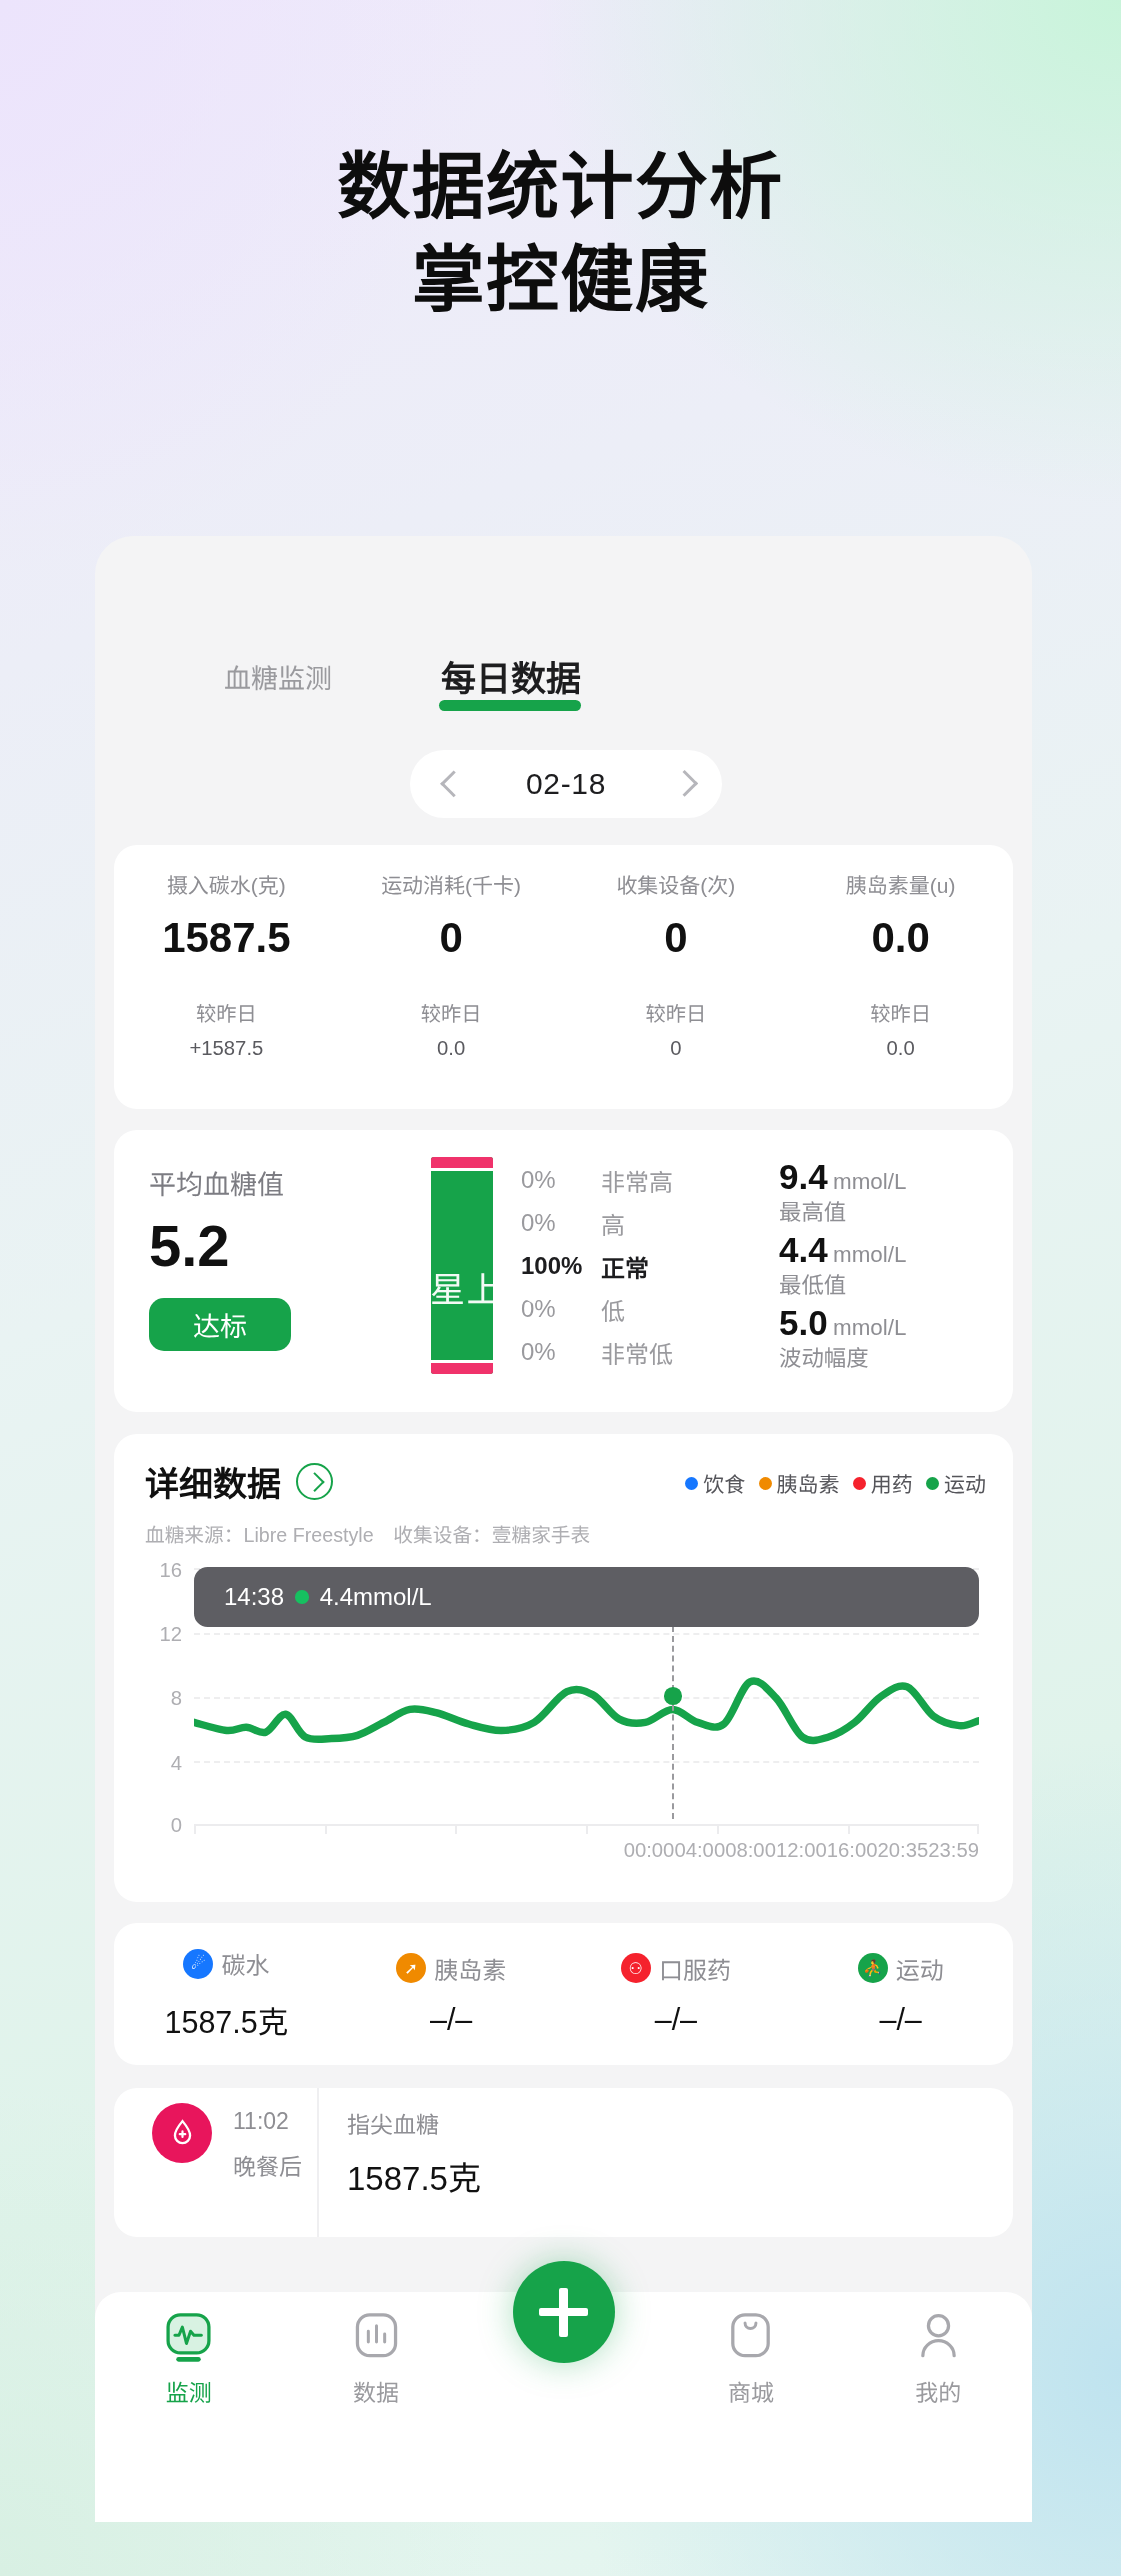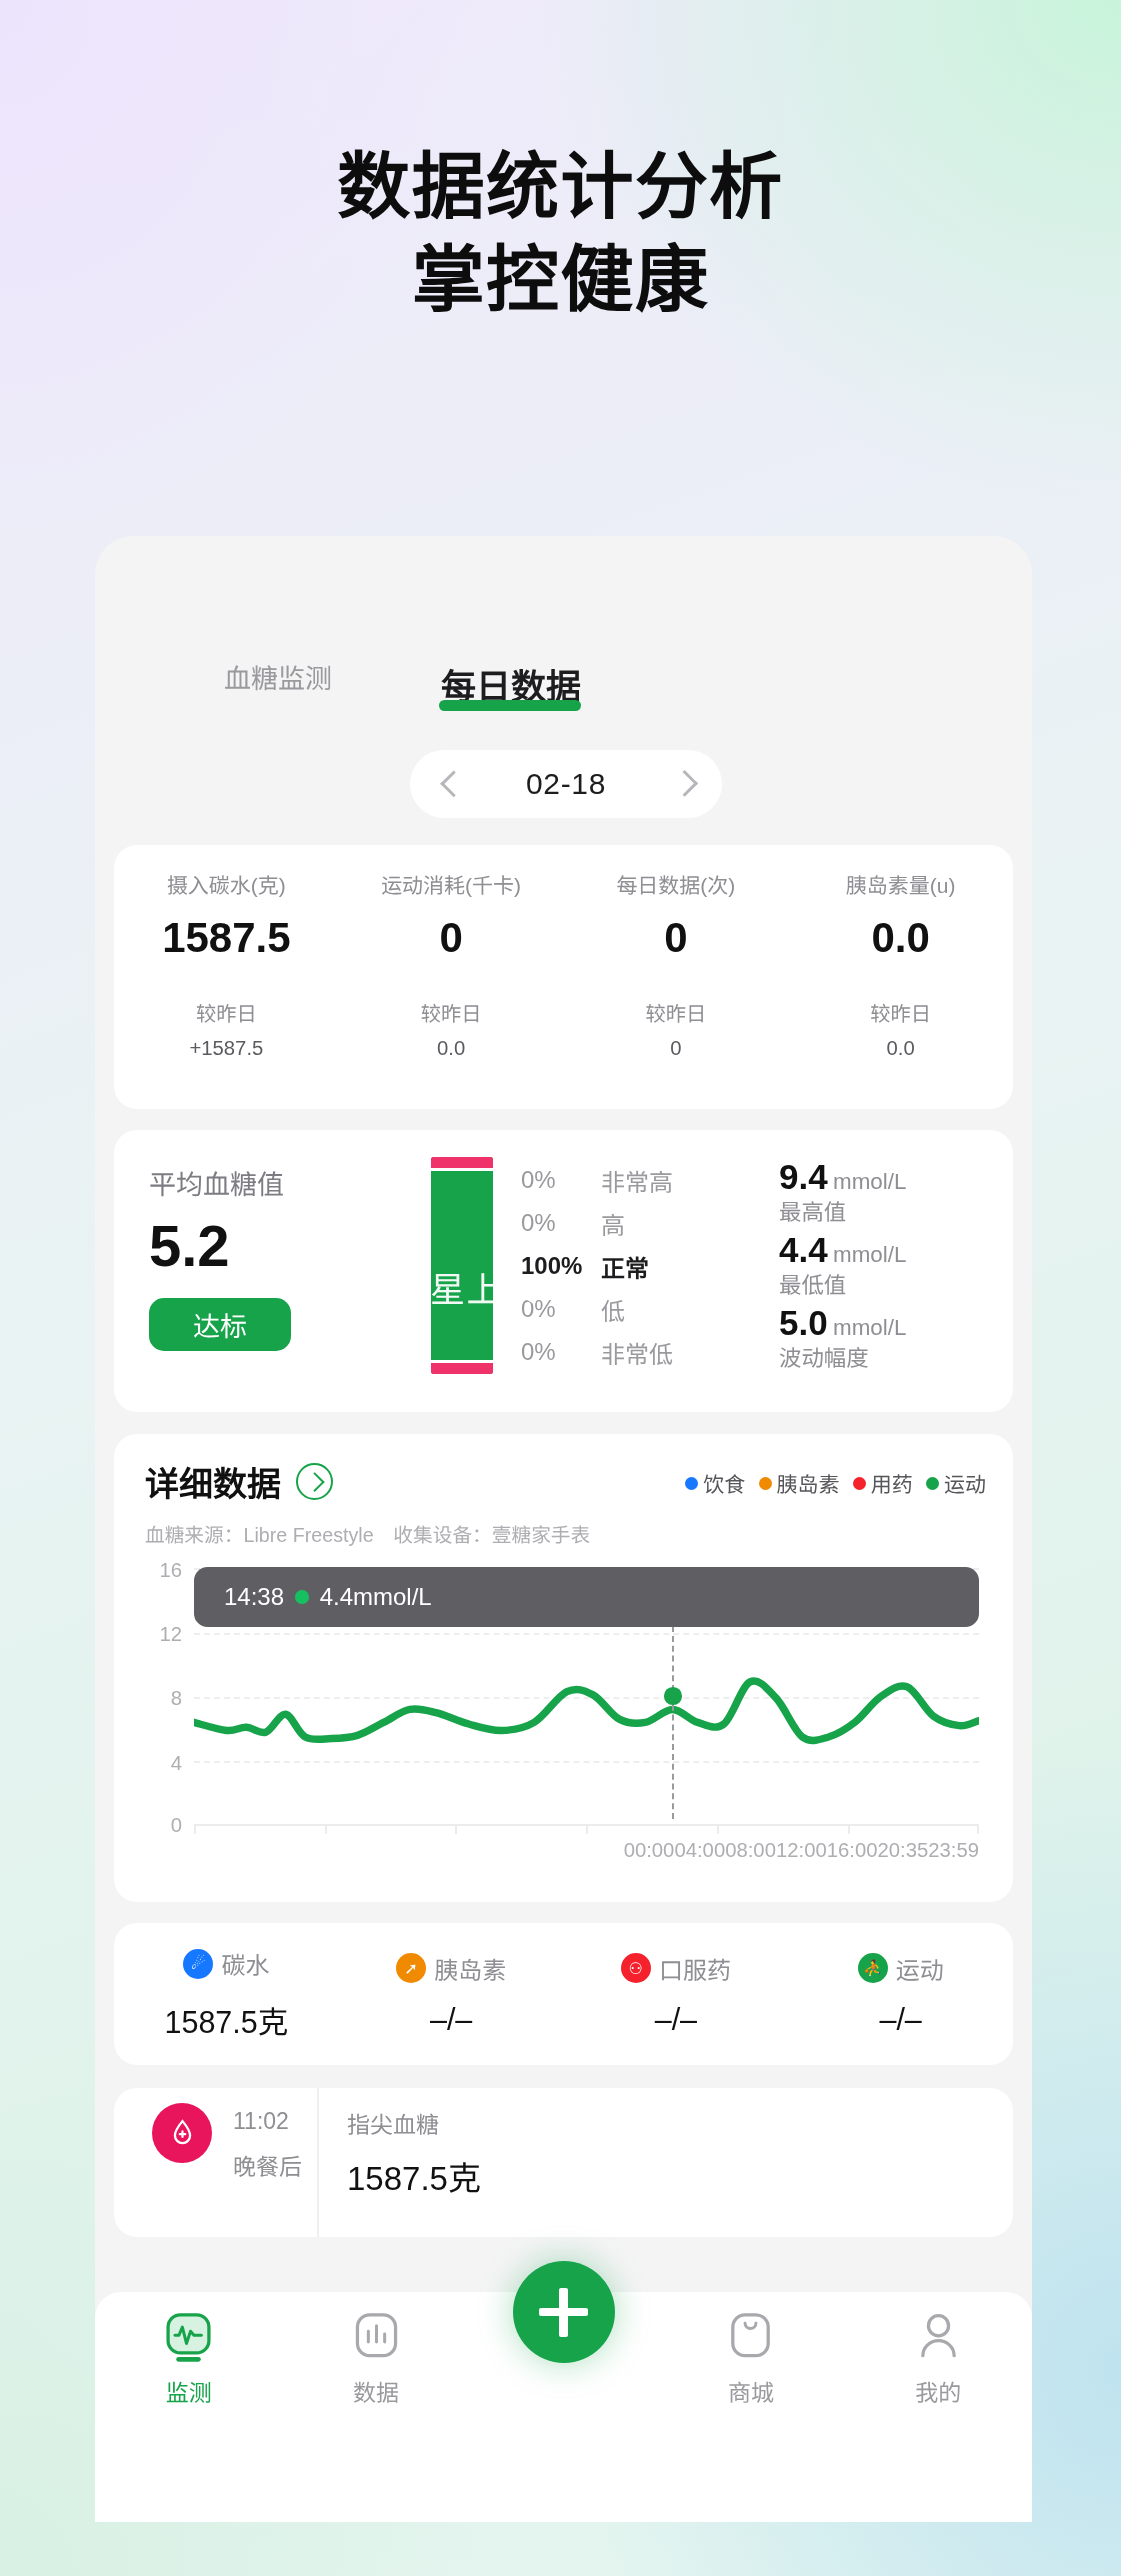--- a/index.html
+++ b/index.html
@@ -27,21 +27,21 @@
     position:absolute; left:95px; top:536px; width:937px; height:1986px;
     background:#f4f4f5; border-radius:38px 38px 0 0; overflow:hidden;
   }
 
   
   .tabs{ position:absolute; left:0; top:114px; width:100%; height:61px; }
   .tab{
     position:absolute; color:#9a9a9e; font-size:27px; line-height:1;
   }
   .tab.inactive{ left:129px; top:16.3px; }
-  .tab.active{ left:346px; top:19px; color:#1d1d1f; font-weight:bold; font-size:35px; }
+  .tab.active{ left:346px; top:11px; color:#1d1d1f; font-weight:bold; font-size:35px; }
   .tab-underline{
     position:absolute; left:344px; top:50px; width:142px; height:11px;
     background:#16a34a; border-radius:5.4px;
   }
 
   
   .datepill{
     position:absolute; left:315px; top:214px; width:312px; height:68px;
     background:#ffffff; border-radius:34px;
     display:flex; align-items:center; justify-content:space-between;
@@ -211,21 +211,21 @@
         <span class="st-cmp">较昨日</span>
         <span class="st-delta">+1587.5</span>
       </div>
       <div class="statcol">
         <span class="st-label">运动消耗(千卡)</span>
         <span class="st-value">0</span>
         <span class="st-cmp">较昨日</span>
         <span class="st-delta">0.0</span>
       </div>
       <div class="statcol">
-        <span class="st-label">每日数据(次)</span>
+        <span class="st-label">收集设备(次)</span>
         <span class="st-value">0</span>
         <span class="st-cmp">较昨日</span>
         <span class="st-delta">0</span>
       </div>
       <div class="statcol">
         <span class="st-label">胰岛素量(u)</span>
         <span class="st-value">0.0</span>
         <span class="st-cmp">较昨日</span>
         <span class="st-delta">0.0</span>
       </div>

